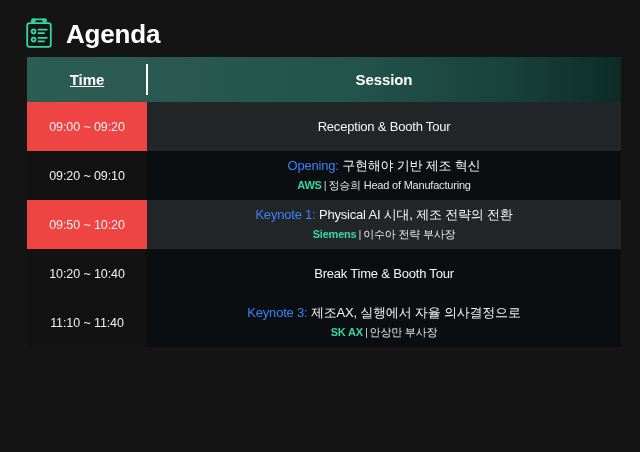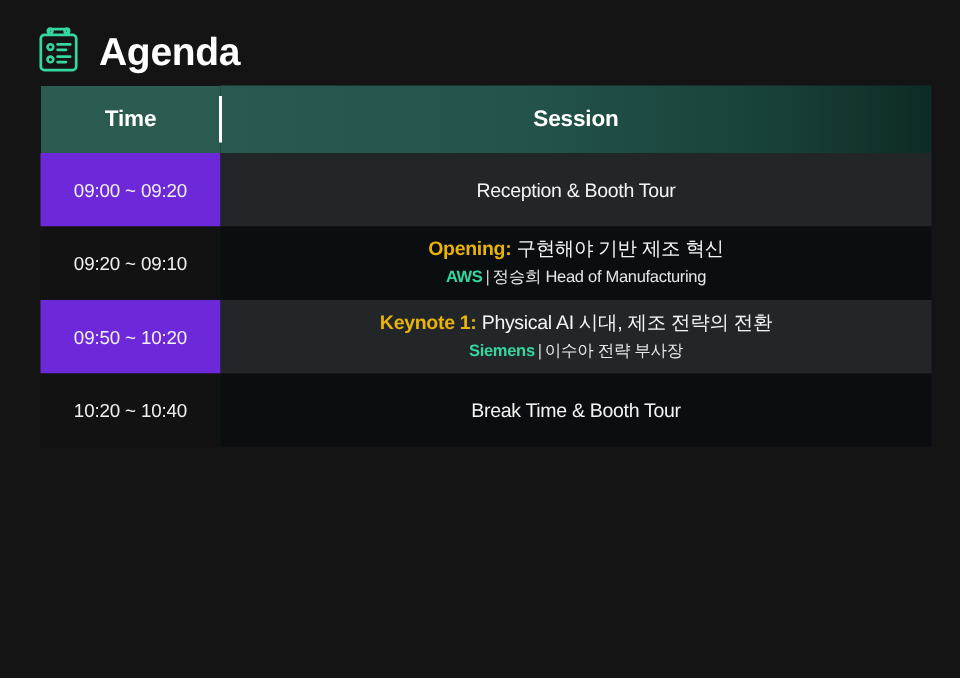--- a/index.html
+++ b/index.html
@@ -54,20 +54,21 @@
     height: 45px;
     font-size: 15px;
     font-weight: bold;
     color: #ffffff;
     letter-spacing: -0.1px;
   }
   .th-time {
     width: 120px;
     background: linear-gradient(90deg, #2b5c52 0%, #2a5a50 100%);
     position: relative;
+    text-decoration: underline;
   }
   .th-session {
     width: 474px;
     background: linear-gradient(90deg, #295951 0%, #23544c 42%, #184038 78%, #0e2b26 100%);
   }
   .th-divider {
     position: absolute;
     right: -1px;
     top: 7px;
     bottom: 7px;
@@ -88,34 +89,34 @@
     padding: 0 4px;
   }
   td.session-cell {
     width: 474px;
     text-align: center;
     vertical-align: middle;
     padding: 4px 10px;
   }
 
   
-  tr.band-a td.time-cell    { background: #6d28d9; }
+  tr.band-a td.time-cell    { background: #ef4444; }
   tr.band-a td.session-cell { background: #232629; }
   tr.band-b td.time-cell    { background: #121212; }
   tr.band-b td.session-cell { background: #0b0e11; }
 
   .session-title {
     font-size: 13px;
     color: #f4f4f4;
     line-height: 1.35;
     letter-spacing: -0.2px;
     white-space: nowrap;
   }
   .session-title.plain { font-weight: normal; }
-  .session-title .lead { font-weight: bold; color: #eab308; }
+  .session-title .lead { font-weight: normal; color: #3b82f6; }
 
   .session-sub {
     font-size: 11px;
     line-height: 1.5;
     margin-top: 2px;
     color: #dcdcdc;
     letter-spacing: -0.2px;
     white-space: nowrap;
   }
   .session-sub .org {
@@ -182,15 +183,22 @@
             <div class="session-title"><span class="lead">Keynote 1:</span><span> Physical AI 시대, 제조 전략의 전환</span></div>
             <div class="session-sub"><span class="org">Siemens</span><span class="bar">|</span><span class="who">이수아 전략 부사장</span></div>
           </td>
         </tr>
         <tr class="band-b">
           <td class="time-cell">10:20 ~ 10:40</td>
           <td class="session-cell">
             <div class="session-title plain"><span>Break Time &amp; Booth Tour</span></div>
           </td>
         </tr>
+        <tr class="band-b">
+          <td class="time-cell">11:10 ~ 11:40</td>
+          <td class="session-cell">
+            <div class="session-title"><span class="lead">Keynote 3:</span><span> 제조AX, 실행에서 자율 의사결정으로</span></div>
+            <div class="session-sub"><span class="org">SK AX</span><span class="bar">|</span><span class="who">안상만 부사장</span></div>
+          </td>
+        </tr>
       </tbody>
   </table>
 </div>
 
 </body></html>

